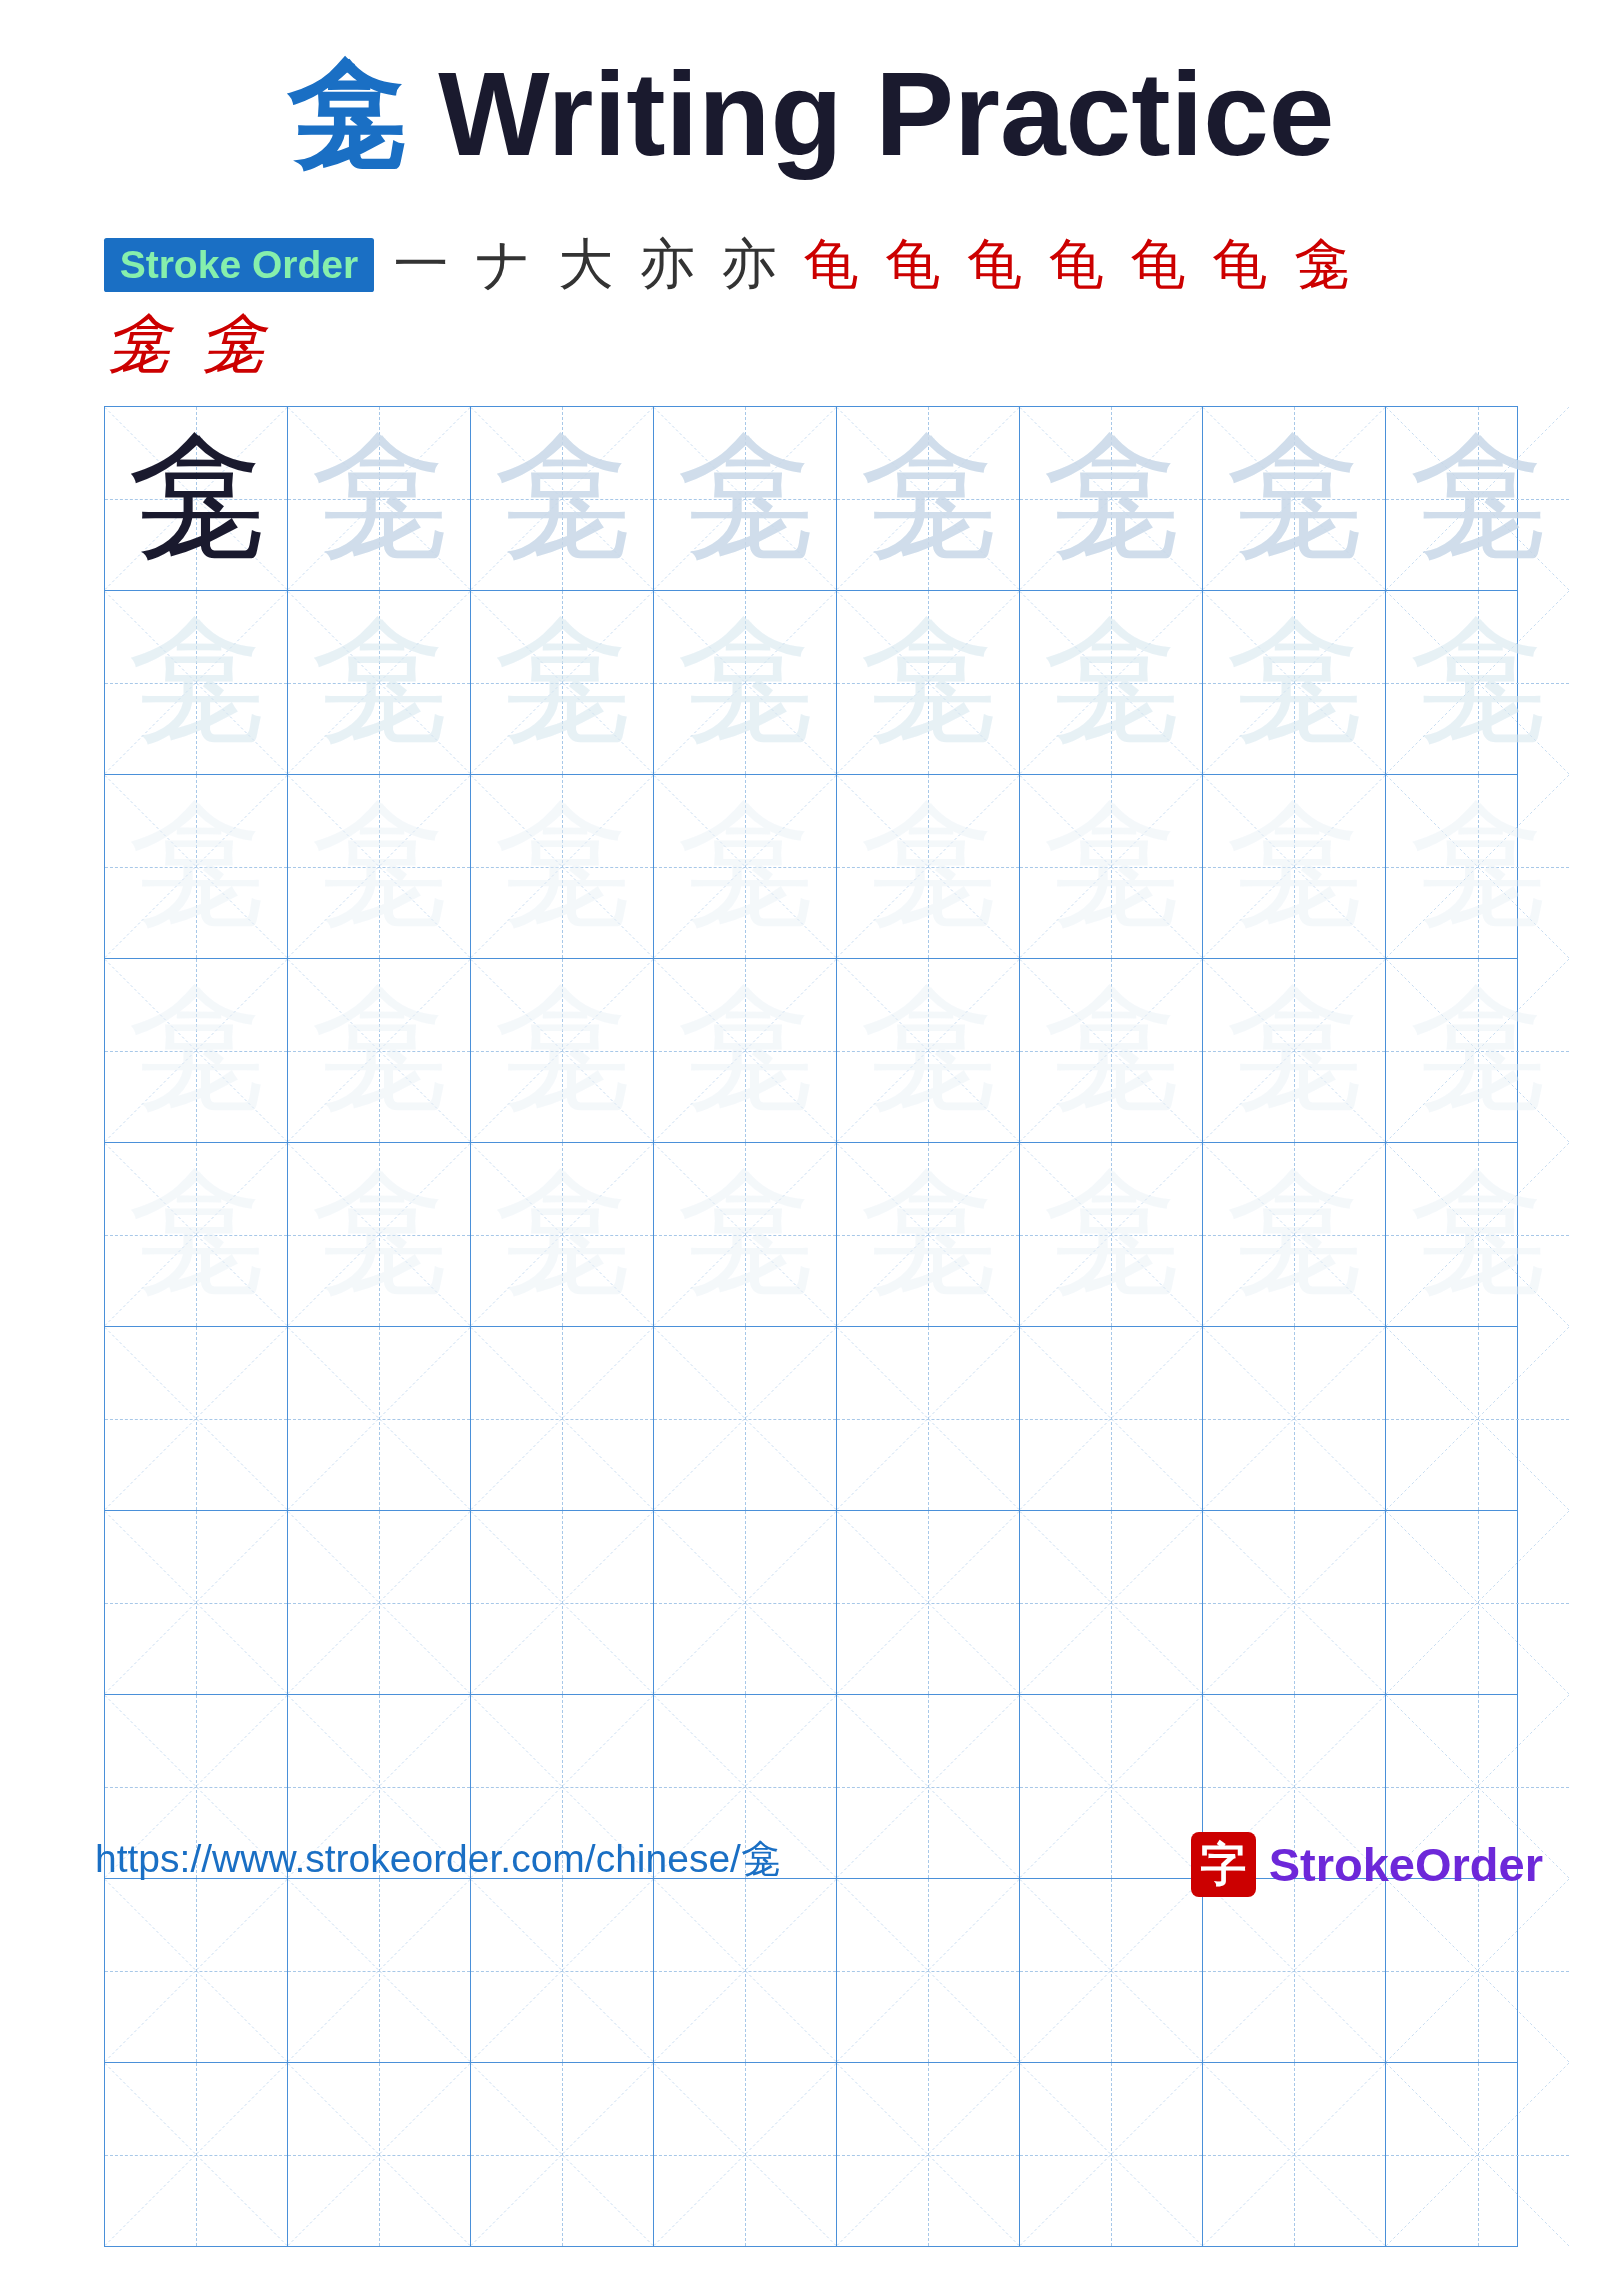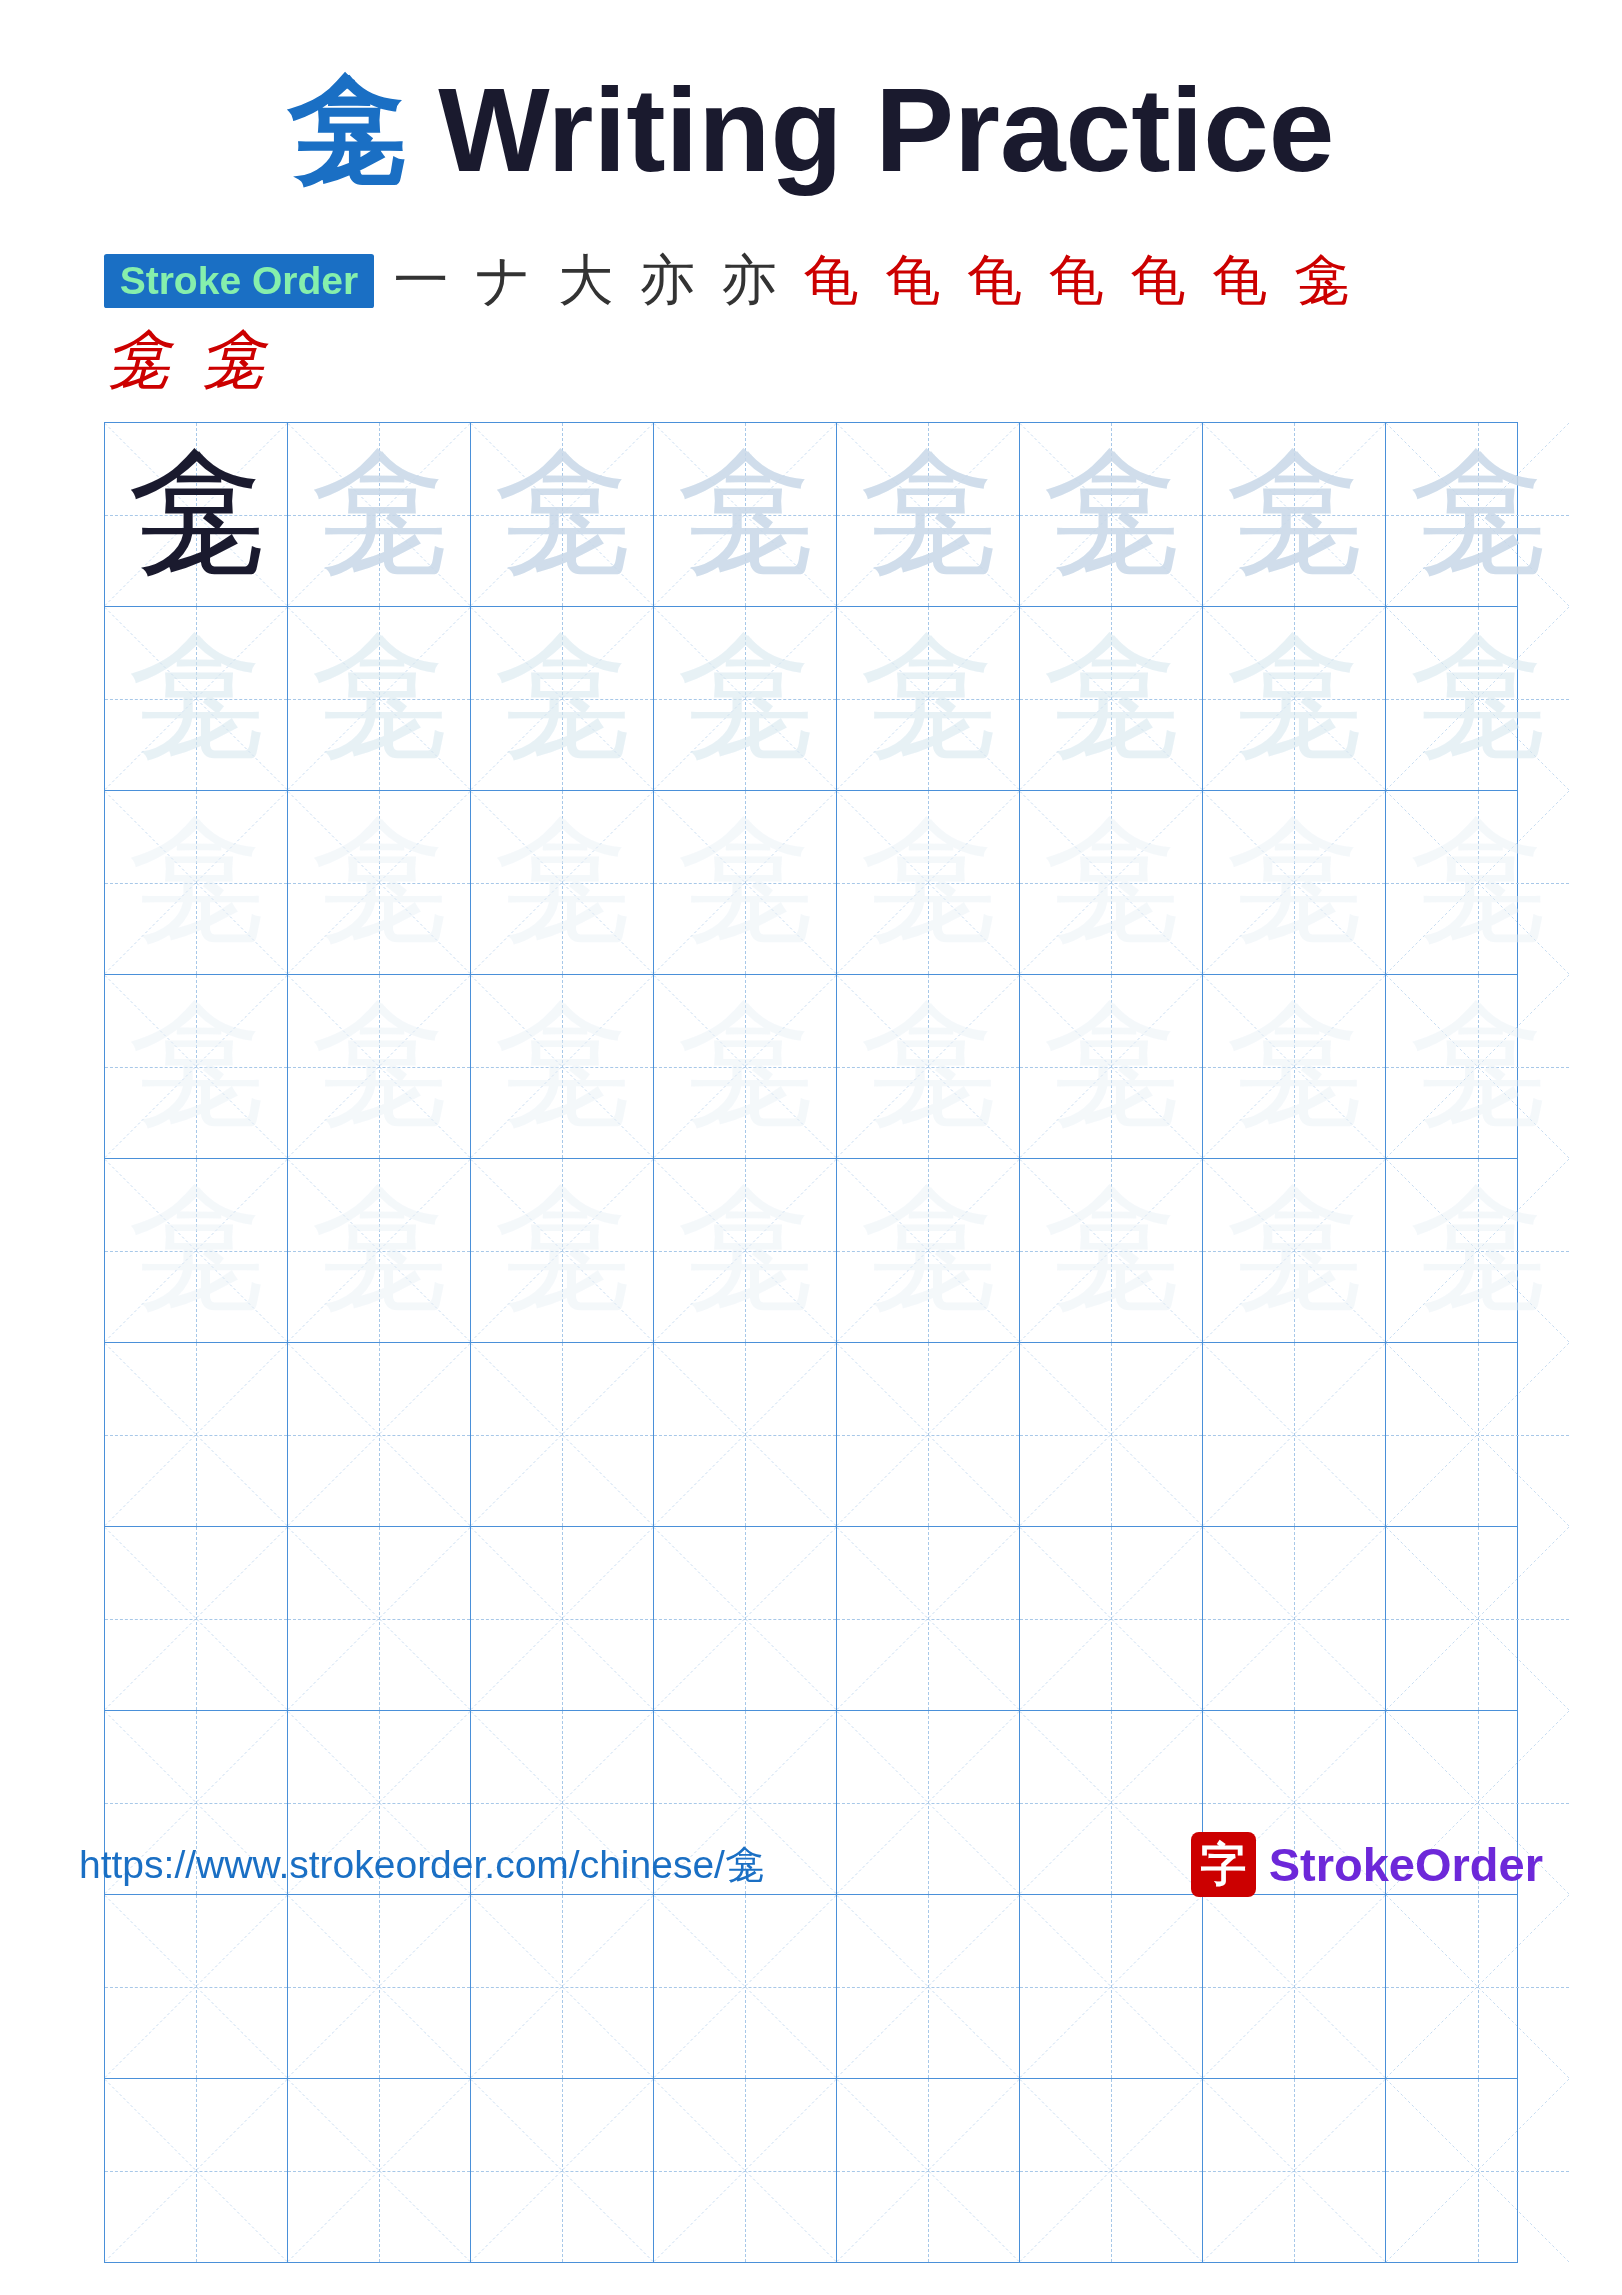--- a/index.html
+++ b/index.html
@@ -11,21 +11,21 @@
       font-family: serif;
       position: relative;
       overflow: hidden;
     }
 
     .page {
       width: 1622px;
       height: 1949px;
       background: #fff;
       position: relative;
-      padding: 52px 65px;
+      padding: 36px 65px;
     }
 
     
     .title-area {
       text-align: center;
       margin-bottom: 39px;
     }
     .title-text {
       font-size: 118px;
       font-weight: bold;
@@ -154,24 +154,24 @@
     }
     .cell-char.very-light {
       color: #e8f0f6;
       opacity: 0.45;
     }
 
     
     .footer {
       position: absolute;
       bottom: 52px;
-      left: 0;
+      left: 16px;
       right: 0;
       display: flex;
-      align-items: center;
+      align-items: flex-start;
       justify-content: space-between;
       padding: 0 79px;
     }
     .footer-url {
       color: #1a6fc4;
       font-size: 39px;
       font-family: sans-serif;
       text-decoration: none;
     }
     .footer-brand {

